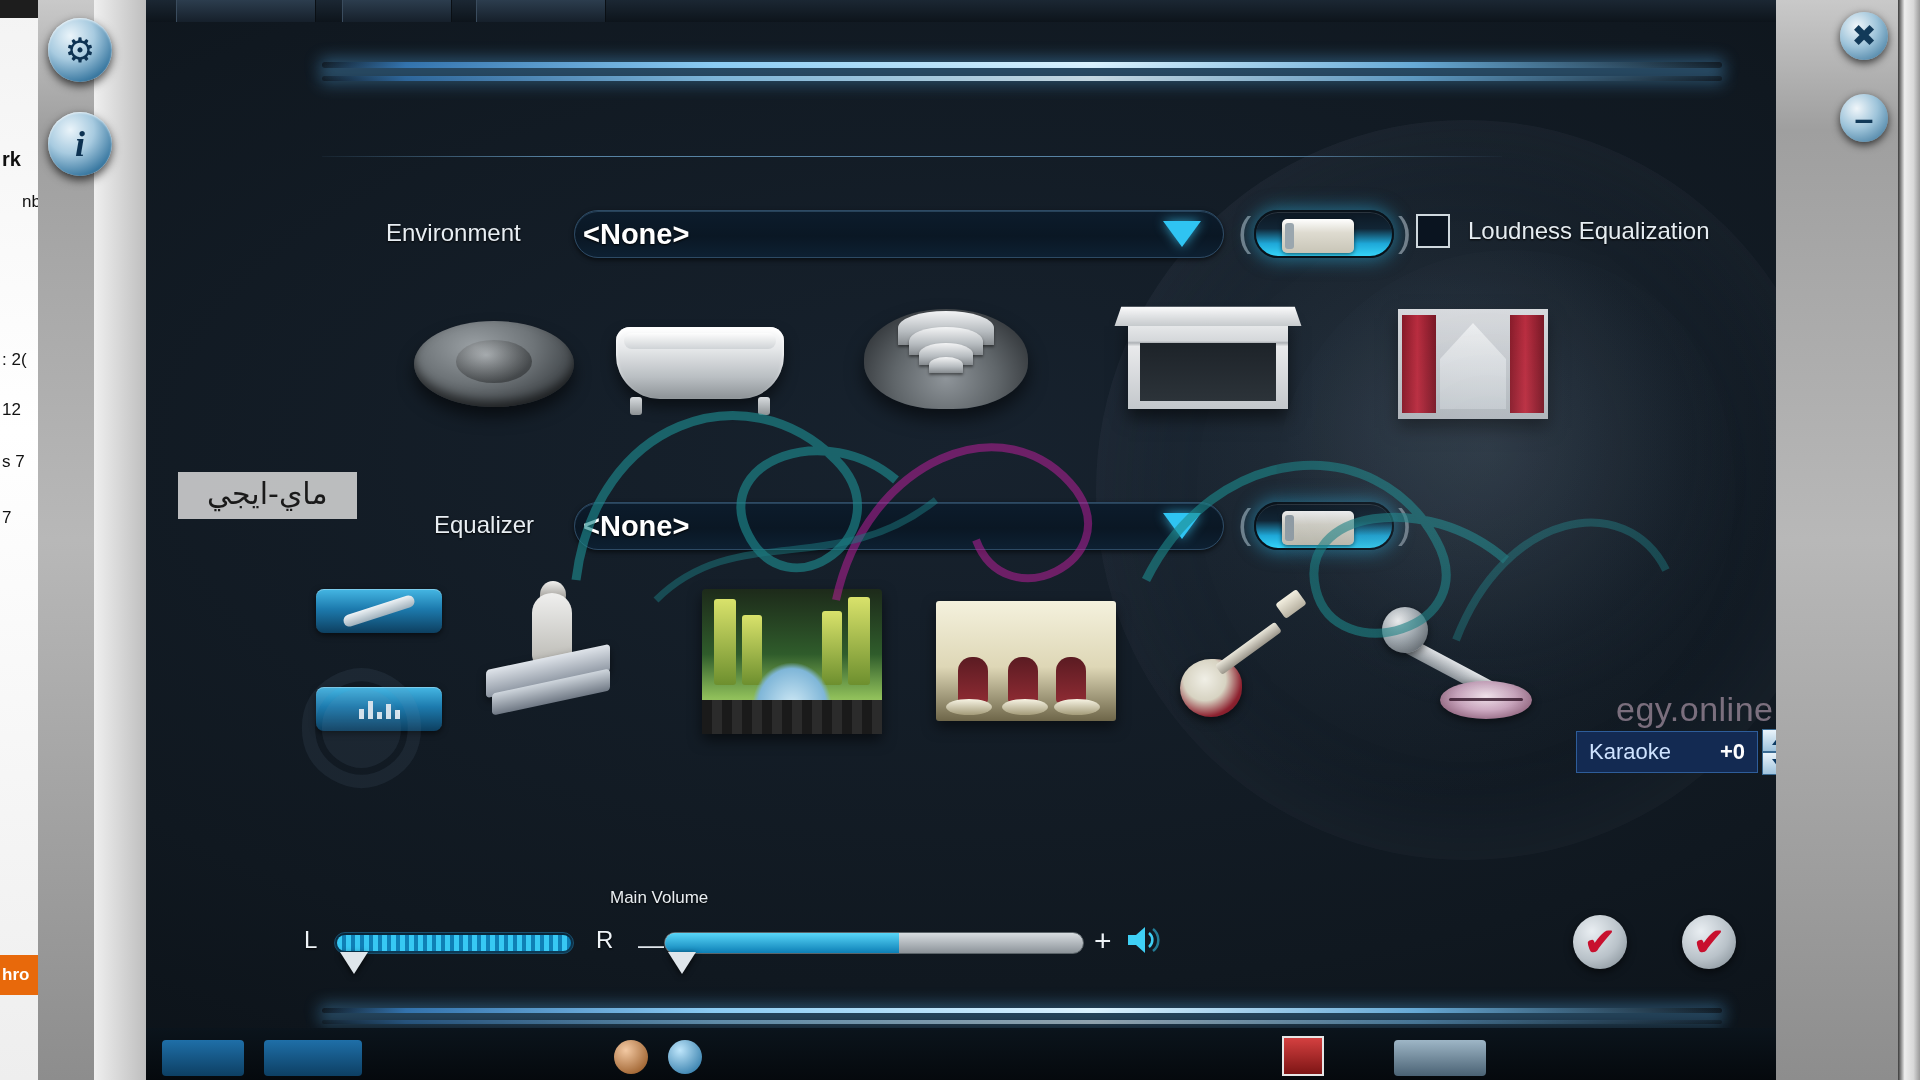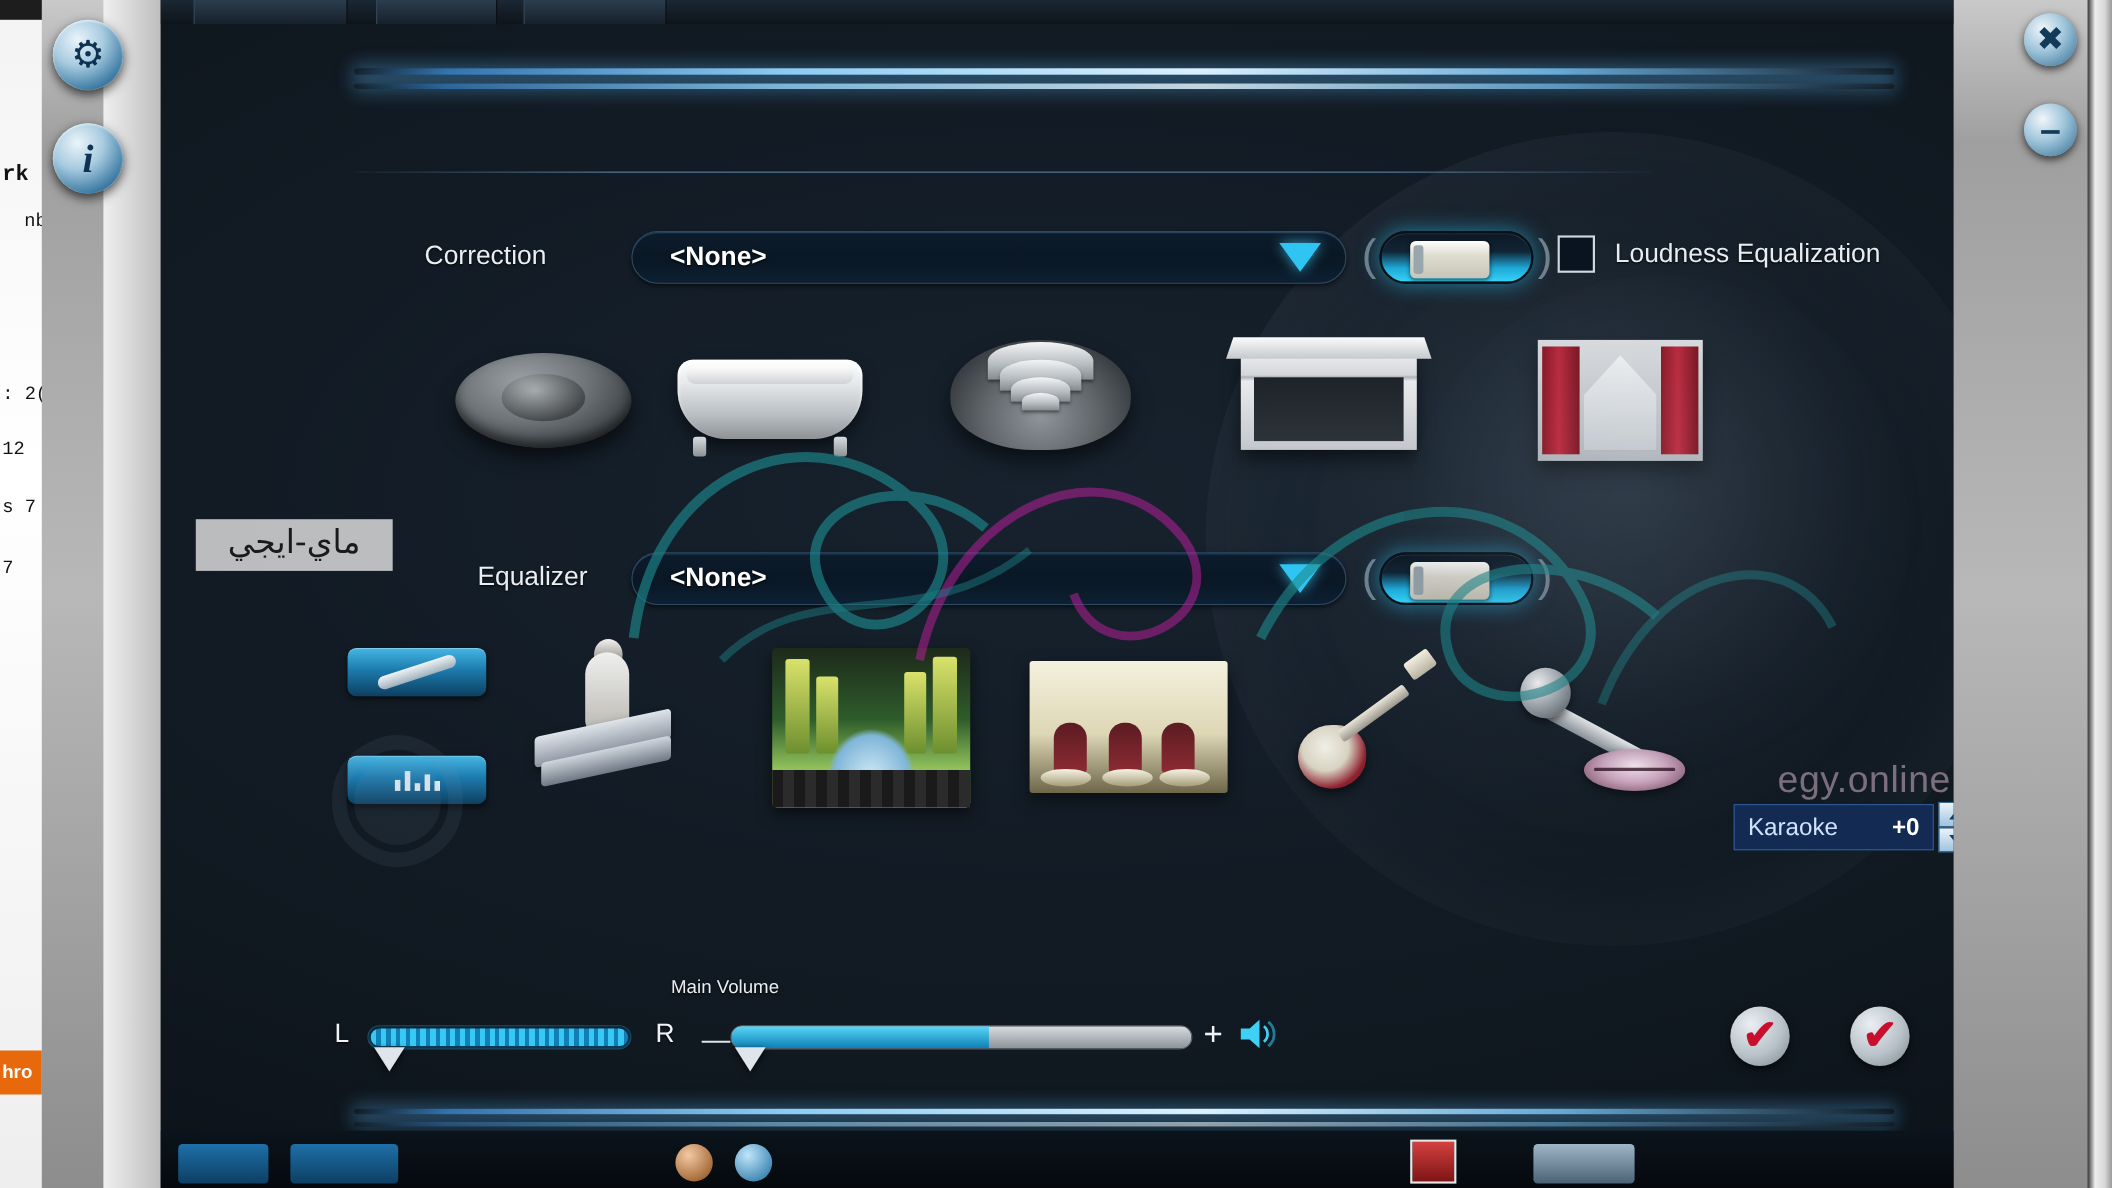--- a/index.html
+++ b/index.html
@@ -16,21 +16,21 @@
   .bg-left-app {
     position: absolute; left: 0; top: 0; width: 40px; height: 1080px;
     background: linear-gradient(180deg,#f3f3f3 0%,#ffffff 40%,#eeeeee 100%);
   }
   .bg-left-app-dark {
     position: absolute; left: 0; top: 0; width: 40px; height: 18px;
     background: #1d1d1d;
   }
   .bg-left-text {
     position: absolute; left: 2px; font-size: 17px; color: #111;
-    font-family: Liberation Mono, monospace; white-space: nowrap;
+    font-family: Liberation Sans, sans-serif; white-space: nowrap;
   }
   .bg-left-bold { font-weight: bold; font-size: 20px; }
   .bg-orange {
     position: absolute; left: 0; top: 955px; width: 38px; height: 40px;
     background: #e8690b; color: #fff; font-size: 17px; font-weight: bold;
     padding-left: 2px; line-height: 40px;
   }
 
   .bg-right-strip {
     position: absolute; right: 0; top: 0; width: 22px; height: 1080px;
@@ -136,22 +136,22 @@
   .combo {
     position: absolute; height: 48px; border-radius: 24px;
     background: linear-gradient(180deg,#0c1c2c 0%,#0a1724 55%,#0d2032 100%);
     border: 1px solid #2d4a64;
     box-shadow: inset 0 1px 0 rgba(120,180,225,.25), 0 2px 5px rgba(0,0,0,.6);
     display: flex; align-items: center; cursor: pointer;
   }
   #env-combo { left: 428px; top: 210px; width: 650px; }
   #eq-combo  { left: 428px; top: 502px; width: 650px; }
   .combo-value {
-    font-size: 24px; font-weight: bold; color: #ffffff;
-    margin-left: 34px; text-shadow: 0 1px 2px #000;
+    font-size: 29px; font-weight: bold; color: #ffffff;
+    margin-left: 8px; text-shadow: 0 1px 2px #000;
   }
   .combo-arrow {
     position: absolute; right: 22px; top: 50%; transform: translateY(-50%);
     width: 0; height: 0;
     border-left: 19px solid transparent; border-right: 19px solid transparent;
     border-top: 26px solid #2fc4f2;
     filter: drop-shadow(0 0 6px rgba(60,200,245,.75));
   }
 
   
@@ -540,21 +540,21 @@
     <div class="panel-topbar"></div>
     <div class="tab-ghost" style="left:30px;width:140px;"></div>
     <div class="tab-ghost" style="left:196px;width:110px;"></div>
     <div class="tab-ghost" style="left:330px;width:130px;"></div>
 
     <div class="glow-bar b1"></div>
     <div class="glow-bar b2"></div>
 
     <div class="tabs-underline"></div>
 
-    <div class="row-label" id="env-label">Correction</div>
+    <div class="row-label" id="env-label">Environment</div>
 
     <div class="combo" id="env-combo">
       <span class="combo-value">&lt;None&gt;</span>
       <span class="combo-arrow"></span>
     </div>
 
     <span class="toggle-paren" style="left:1092px; top:210px;">(</span>
     <div class="toggle" id="env-toggle">
       <div class="toggle-handle"></div>
     </div>

